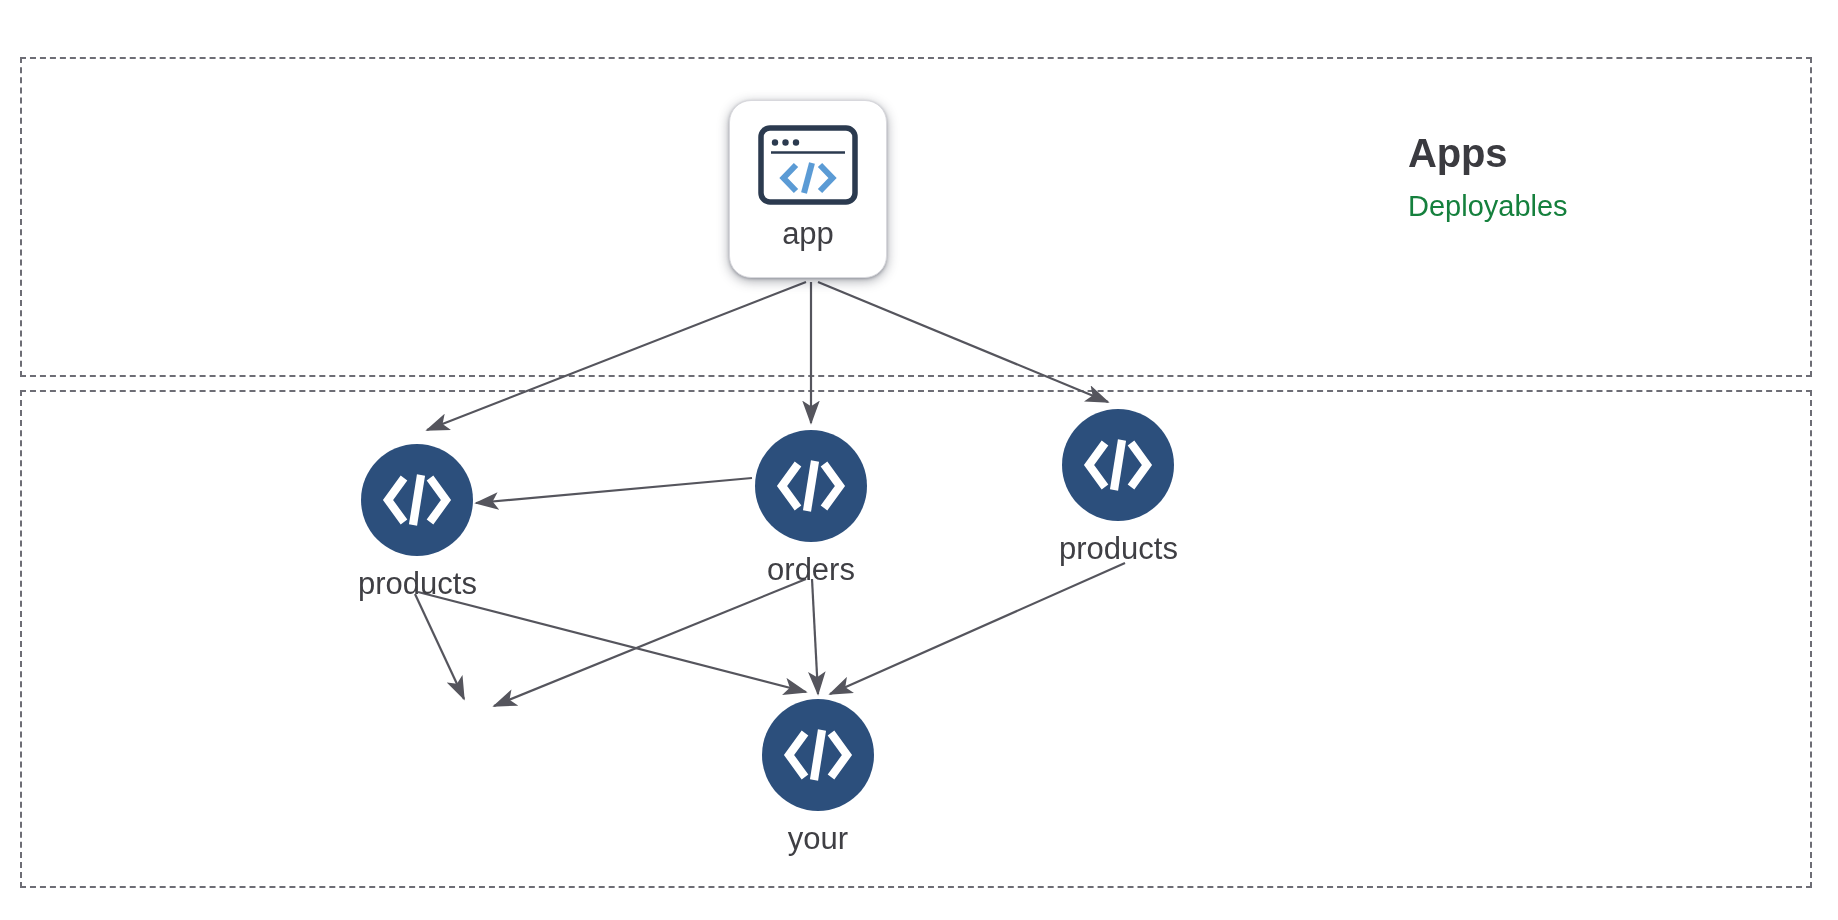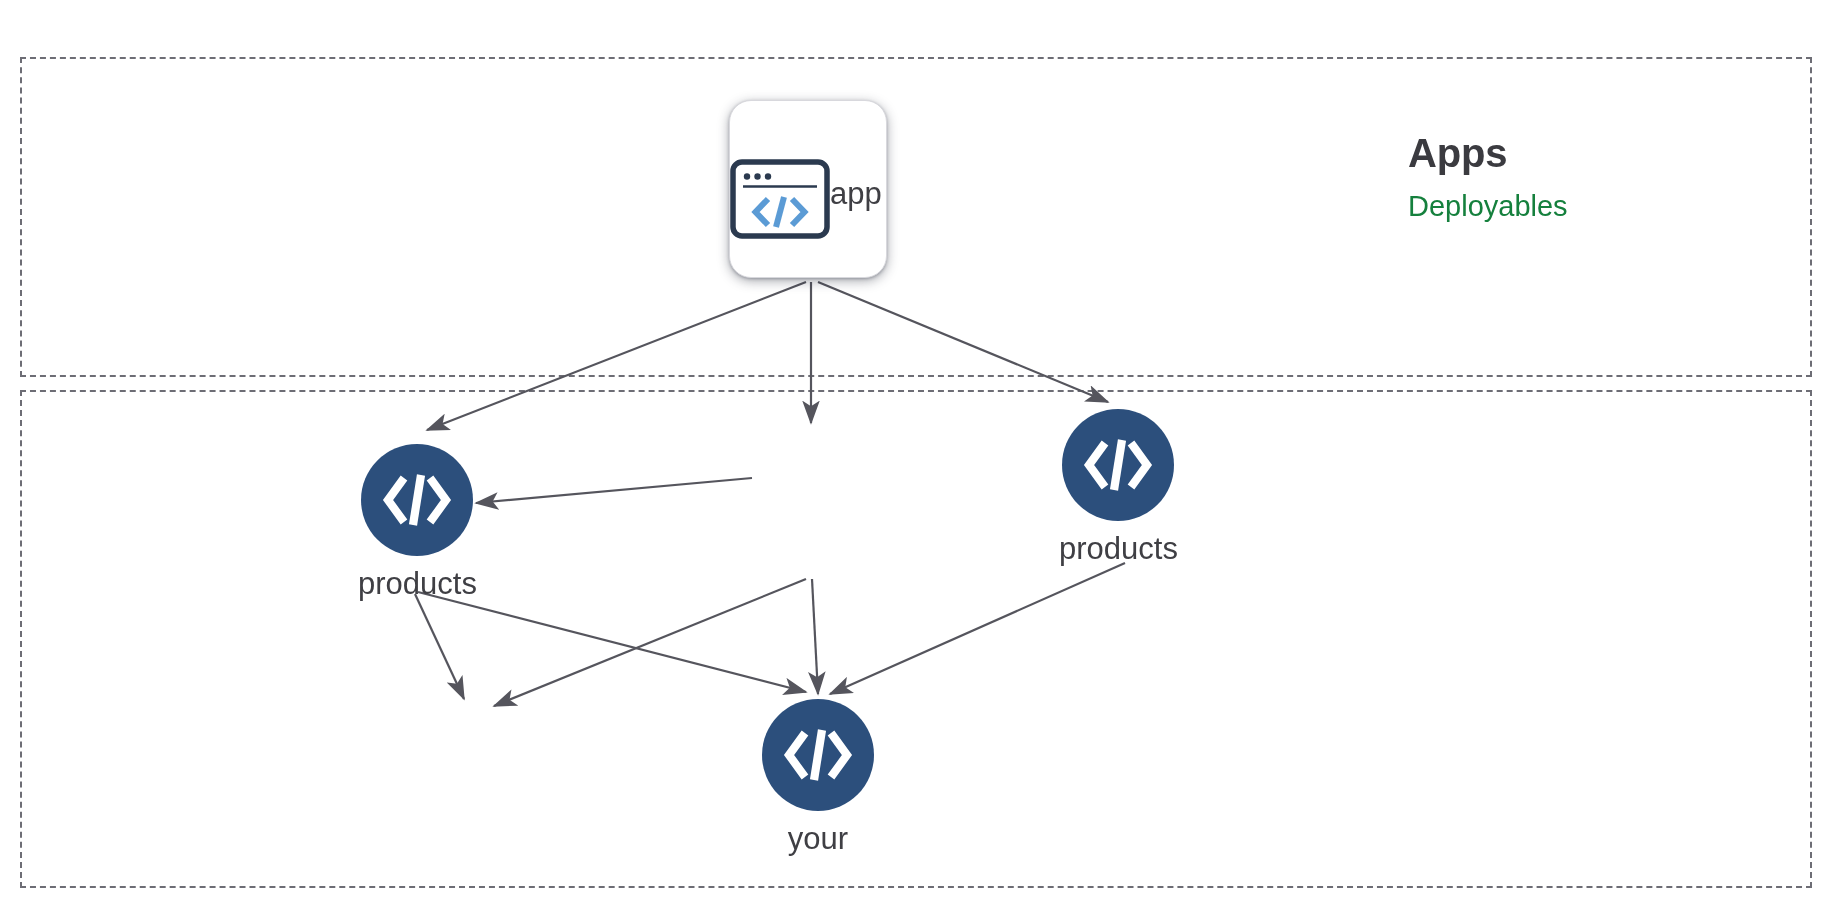--- a/index.html
+++ b/index.html
@@ -37,21 +37,21 @@
   
   #edges{position:absolute;left:0;top:0;width:1838px;height:920px;pointer-events:none;}
 
   
   #node-app{
     position:absolute;left:729px;top:100px;width:158px;height:178px;
     background:#ffffff;
     border:1.5px solid #d8d8dd;
     border-radius:22px;
     box-shadow:0 3px 12px rgba(40,45,60,0.40), 0 1px 3px rgba(40,45,60,0.30);
-    display:flex;flex-direction:row;align-items:center;
+    display:flex;flex-direction:column;align-items:center;
     box-sizing:border-box;
   }
   .app-icon{margin-top:24px;}
   .app-label{
     font-size:31px;color:#3f3f44;line-height:1;margin-top:9px;
     font-weight:normal;
   }
 
   
   .lib-node{position:absolute;display:flex;flex-direction:column;align-items:center;}
@@ -130,20 +130,32 @@
         <g stroke="#ffffff" stroke-width="8.2" fill="none" stroke-linecap="butt" stroke-linejoin="miter">
           <polyline points="22,6 6,28 22,50"></polyline>
           <polyline points="48,6 64,28 48,50"></polyline>
           <line x1="39" y1="3" x2="31" y2="53"></line>
         </g>
       </svg>
     </div>
     <div class="lib-label">products</div>
   </div>
 
+  <div class="lib-node" style="left:755px;top:430px;">
+    <div class="lib-circle" style="width:112px;height:112px;">
+      <svg width="70" height="56" viewBox="0 0 70 56" xmlns="http://www.w3.org/2000/svg">
+        <g stroke="#ffffff" stroke-width="8.2" fill="none" stroke-linecap="butt" stroke-linejoin="miter">
+          <polyline points="22,6 6,28 22,50"></polyline>
+          <polyline points="48,6 64,28 48,50"></polyline>
+          <line x1="39" y1="3" x2="31" y2="53"></line>
+        </g>
+      </svg>
+    </div>
+    <div class="lib-label">orders</div>
+  </div>
 
   <div class="lib-node" style="left:1059px;top:409px;">
     <div class="lib-circle" style="width:112px;height:112px;">
       <svg width="70" height="56" viewBox="0 0 70 56" xmlns="http://www.w3.org/2000/svg">
         <g stroke="#ffffff" stroke-width="8.2" fill="none" stroke-linecap="butt" stroke-linejoin="miter">
           <polyline points="22,6 6,28 22,50"></polyline>
           <polyline points="48,6 64,28 48,50"></polyline>
           <line x1="39" y1="3" x2="31" y2="53"></line>
         </g>
       </svg>

